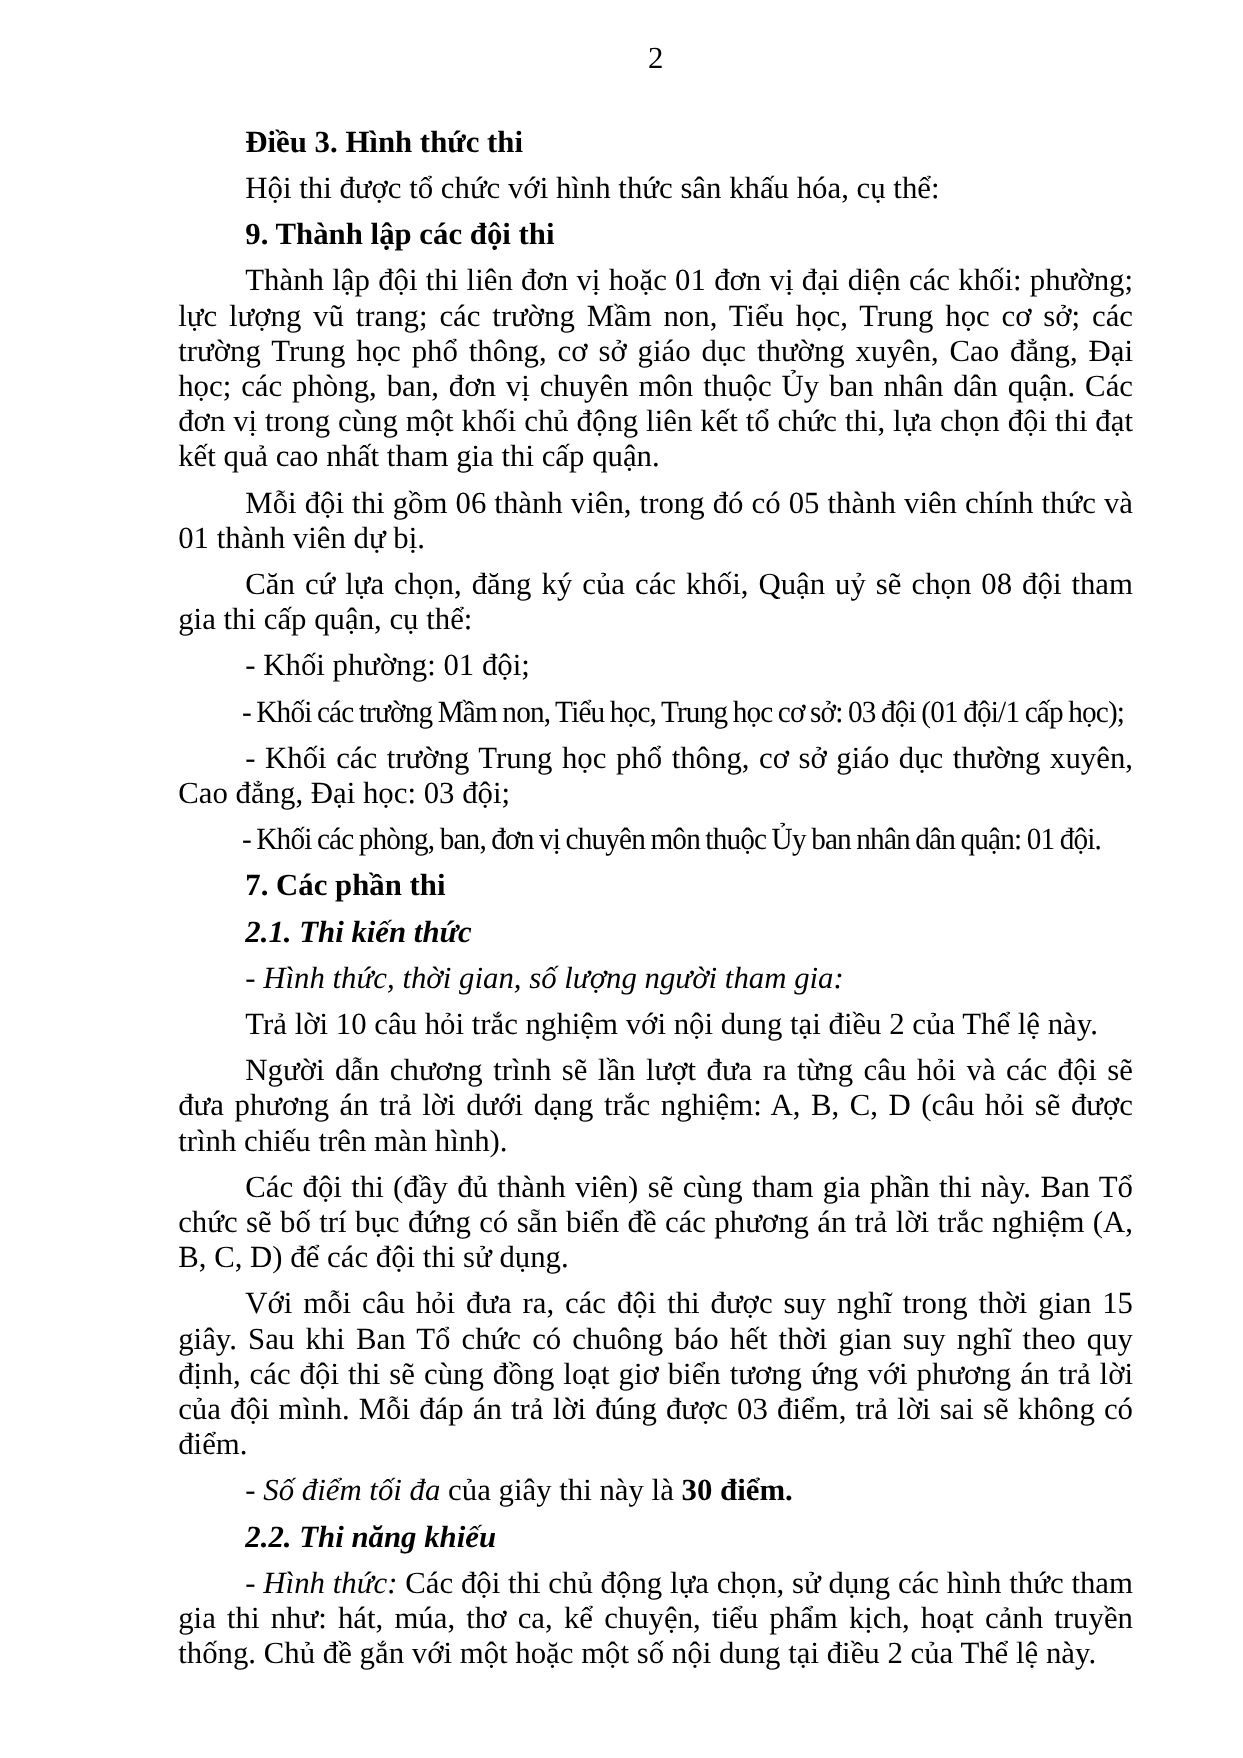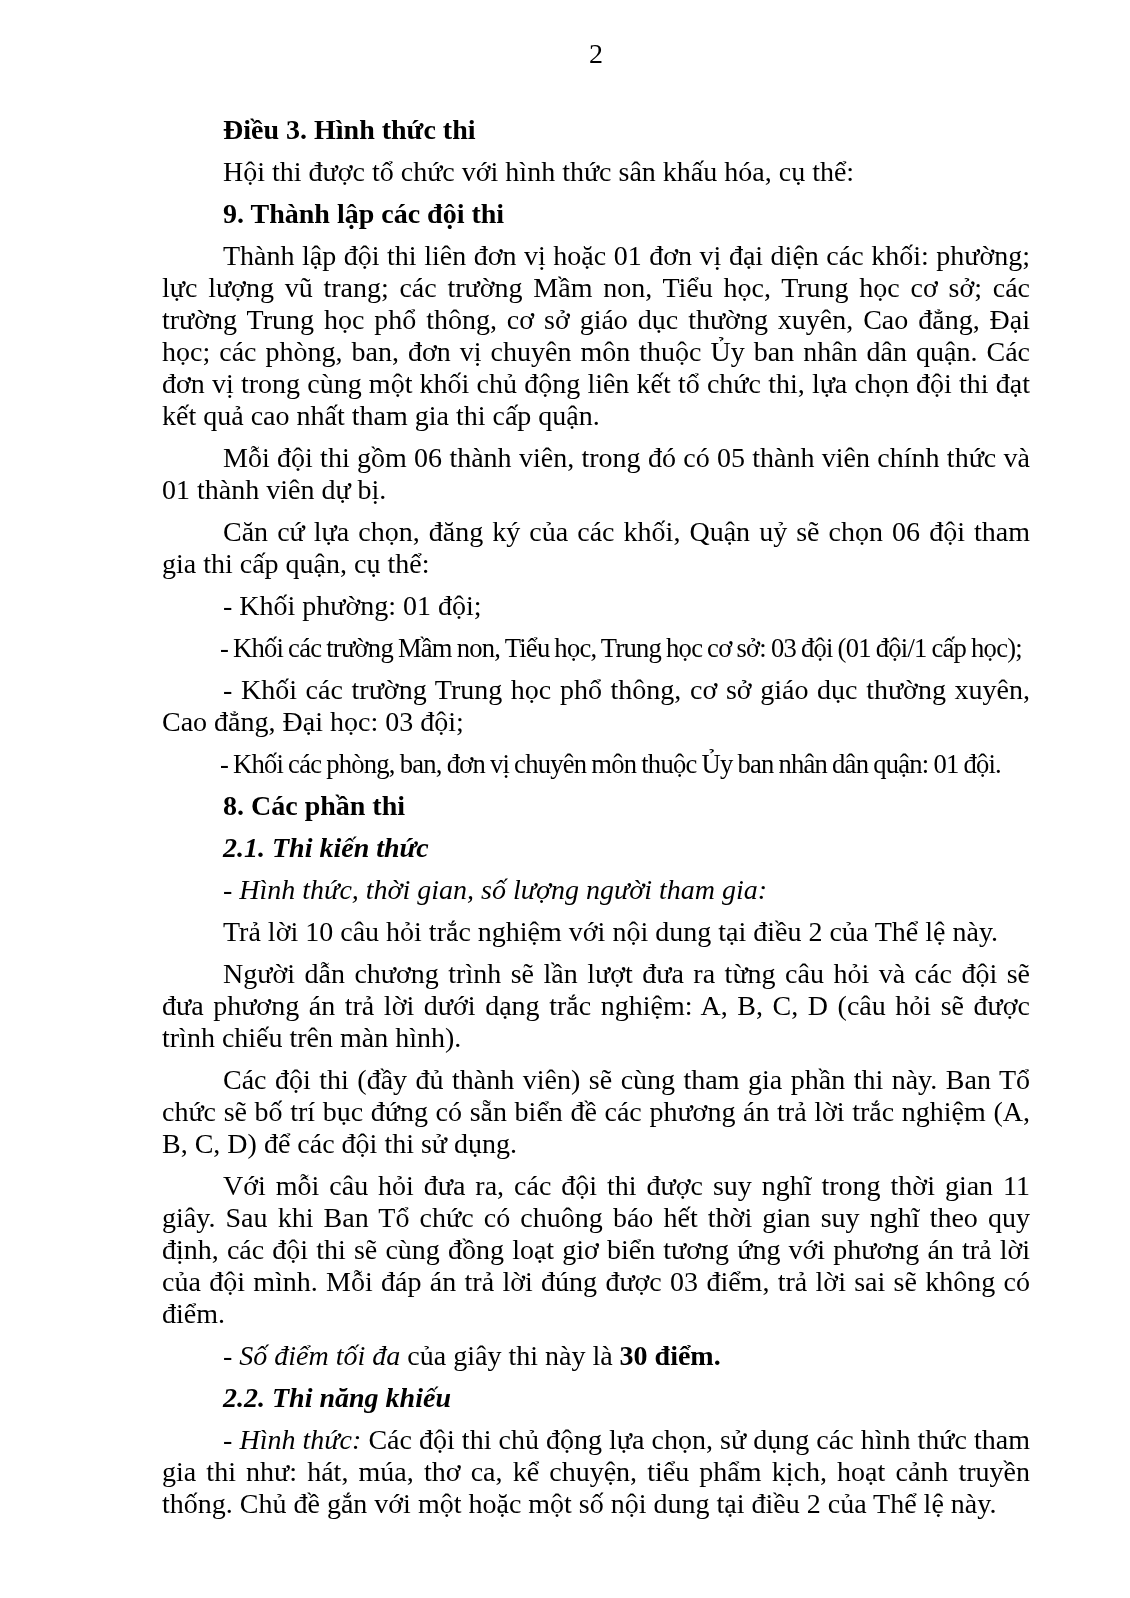--- a/index.html
+++ b/index.html
@@ -54,44 +54,44 @@
   <p class="bold">Điều 3. Hình thức thi</p>
 
   <p>Hội thi được tổ chức với hình thức sân khấu hóa, cụ thể:</p>
 
   <p class="bold">9. Thành lập các đội thi</p>
 
   <p class="justify">Thành lập đội thi liên đơn vị hoặc 01 đơn vị đại diện các khối: phường; lực lượng vũ trang; các trường Mầm non, Tiểu học, Trung học cơ sở; các trường Trung học phổ thông, cơ sở giáo dục thường xuyên, Cao đẳng, Đại học; các phòng, ban, đơn vị chuyên môn thuộc Ủy ban nhân dân quận. Các đơn vị trong cùng một khối chủ động liên kết tổ chức thi, lựa chọn đội thi đạt kết quả cao nhất tham gia thi cấp quận.</p>
 
   <p class="justify">Mỗi đội thi gồm 06 thành viên, trong đó có 05 thành viên chính thức và 01 thành viên dự bị.</p>
 
-  <p class="justify">Căn cứ lựa chọn, đăng ký của các khối, Quận uỷ sẽ chọn 06 đội tham gia thi cấp quận, cụ thể:</p>
+  <p class="justify">Căn cứ lựa chọn, đăng ký của các khối, Quận uỷ sẽ chọn 08 đội tham gia thi cấp quận, cụ thể:</p>
 
   <p>- Khối phường: 01 đội;</p>
 
 
   <p class="oneline">- Khối các trường Mầm non, Tiểu học, Trung học cơ sở: 03 đội (01 đội/1 cấp học);</p>
 
   <p class="justify">- Khối các trường Trung học phổ thông, cơ sở giáo dục thường xuyên, Cao đẳng, Đại học: 03 đội;</p>
 
   <p class="oneline">- Khối các phòng, ban, đơn vị chuyên môn thuộc Ủy ban nhân dân quận: 01 đội.</p>
 
-  <p class="bold">8. Các phần thi</p>
+  <p class="bold">7. Các phần thi</p>
 
   <p class="bi">2.1. Thi kiến thức</p>
 
   <p class="it">- Hình thức, thời gian, số lượng người tham gia:</p>
 
   <p>Trả lời 10 câu hỏi trắc nghiệm với nội dung tại điều 2 của Thể lệ này.</p>
 
   <p class="justify">Người dẫn chương trình sẽ lần lượt đưa ra từng câu hỏi và các đội sẽ đưa phương án trả lời dưới dạng trắc nghiệm: A, B, C, D (câu hỏi sẽ được trình chiếu trên màn hình).</p>
 
   <p class="justify">Các đội thi (đầy đủ thành viên) sẽ cùng tham gia phần thi này. Ban Tổ chức sẽ bố trí bục đứng có sẵn biển đề các phương án trả lời trắc nghiệm (A, B, C, D) để các đội thi sử dụng.</p>
 
-  <p class="justify">Với mỗi câu hỏi đưa ra, các đội thi được suy nghĩ trong thời gian 11 giây. Sau khi Ban Tổ chức có chuông báo hết thời gian suy nghĩ theo quy định, các đội thi sẽ cùng đồng loạt giơ biển tương ứng với phương án trả lời của đội mình. Mỗi đáp án trả lời đúng được 03 điểm, trả lời sai sẽ không có điểm.</p>
+  <p class="justify">Với mỗi câu hỏi đưa ra, các đội thi được suy nghĩ trong thời gian 15 giây. Sau khi Ban Tổ chức có chuông báo hết thời gian suy nghĩ theo quy định, các đội thi sẽ cùng đồng loạt giơ biển tương ứng với phương án trả lời của đội mình. Mỗi đáp án trả lời đúng được 03 điểm, trả lời sai sẽ không có điểm.</p>
 
   <p><span>- </span><i>Số điểm tối đa</i><span> của giây thi này là </span><b>30 điểm.</b></p>
 
   <p class="bi">2.2. Thi năng khiếu</p>
 
   <p class="justify"><i>- Hình thức: </i><span>Các đội thi chủ động lựa chọn, sử dụng các hình thức tham gia thi như: hát, múa, thơ ca, kể chuyện, tiểu phẩm kịch, hoạt cảnh truyền thống. Chủ đề gắn với một hoặc một số nội dung tại điều 2 của Thể lệ này.</span></p>
 
 </div>
 
 </body></html>

